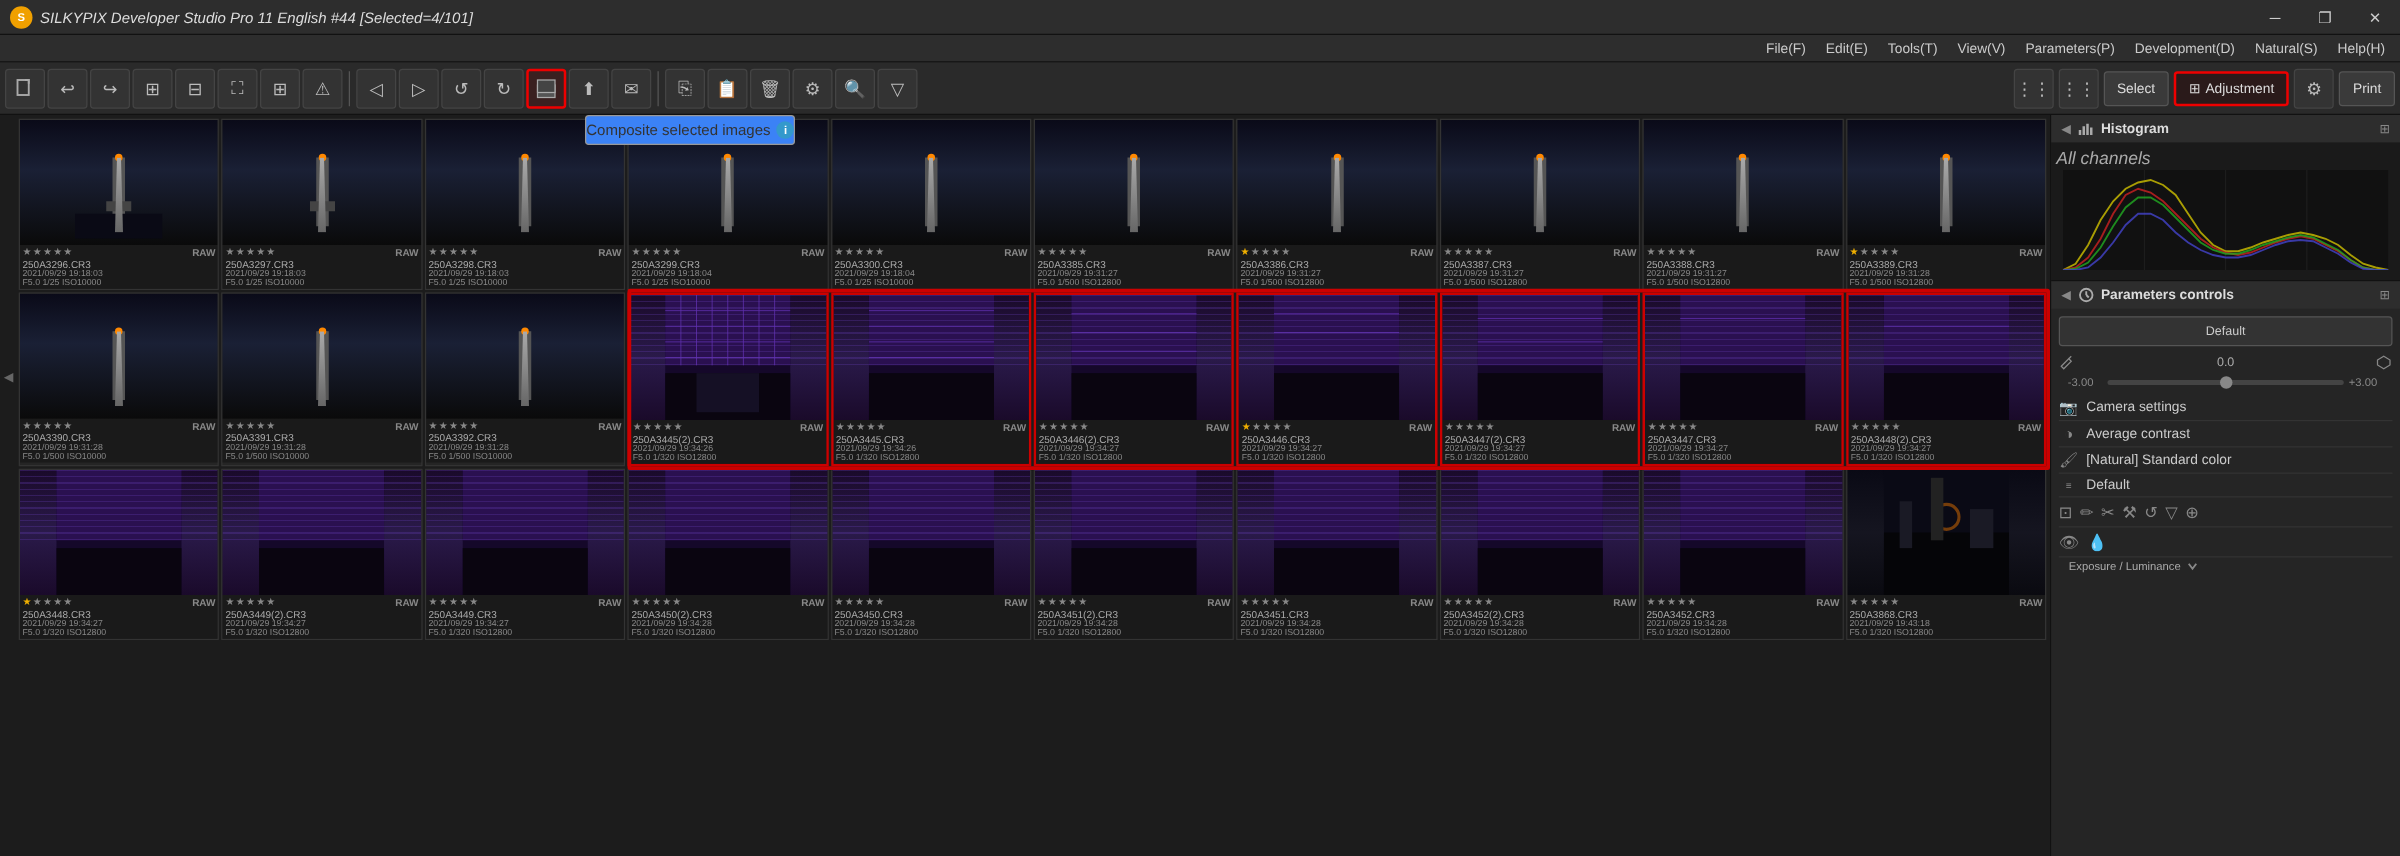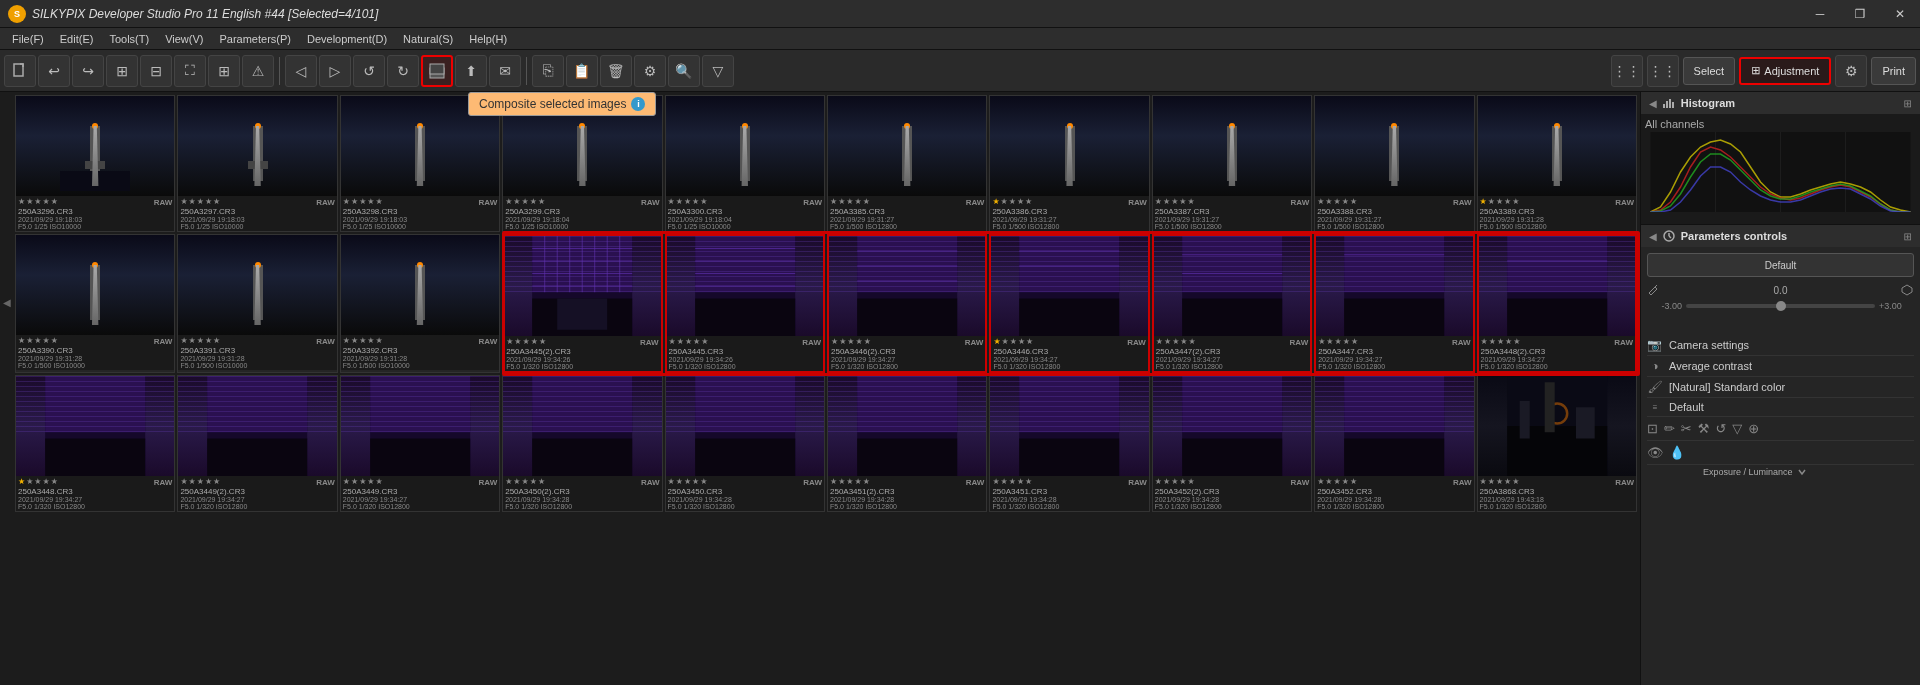--- a/index.html
+++ b/index.html
@@ -46,20 +46,21 @@
     }
 
     
     #menubar {
       background: #2d2d2d;
       height: 22px;
       display: flex;
       align-items: center;
       padding: 0 4px;
       border-bottom: 1px solid #111;
+      justify-content: flex-end;
     }
     #menubar .menu-item {
       padding: 2px 8px;
       font-size: 11px;
       color: #ccc;
       cursor: pointer;
       height: 22px;
       display: flex; align-items: center;
     }
 
@@ -94,24 +95,24 @@
       background: #555;
       margin: 0 3px;
     }
     .tb-spacer { flex: 1; }
 
     
     #composite-tooltip {
       position: absolute;
       top: 42px;
       left: 468px;
-      background: #fdba74;
+      background: #3b82f6;
       border: 1px solid #999;
       border-radius: 3px;
-      padding: 4px 10px;
+      padding: 4px 0;
       font-size: 12px;
       color: #333;
       white-space: nowrap;
       z-index: 100;
       display: flex;
       align-items: flex-end;
       gap: 5px;
     }
     #composite-tooltip .info-icon {
       width: 14px; height: 14px;
@@ -273,23 +274,24 @@
       color: #ddd;
     }
 
     #histogram-container {
       background: #1a1a1a;
       padding: 4px;
       height: 110px;
       position: relative;
     }
     .hist-label {
-      font-size: 11px;
+      font-size: 14px;
       color: #aaa;
       margin-bottom: 2px;
+      font-style: italic;
     }
 
     
     #params-panel {
       flex: 1;
       background: #252525;
       overflow: hidden;
     }
     .params-header {
       background: #2d2d2d;
@@ -313,27 +315,27 @@
       height: 24px;
       background: #333;
       border: 1px solid #555;
       border-radius: 3px;
       display: flex; align-items: center; justify-content: center;
       cursor: pointer;
       font-size: 10px; color: #ccc;
     }
 
     .param-slider-section {
-      margin-bottom: 24px;
+      margin-bottom: 5px;
     }
     .slider-row {
       display: flex; align-items: center; gap: 4px;
       margin-bottom: 2px;
     }
-    .slider-label-left { font-size: 9px; color: #888; min-width: 35px; text-align: right; }
+    .slider-label-left { font-size: 9px; color: #888; min-width: 35px; text-align: center; }
     .slider-label-right { font-size: 9px; color: #888; min-width: 35px; }
     .slider-track {
       flex: 1; height: 4px;
       background: #444;
       border-radius: 2px;
       position: relative;
     }
     .slider-thumb {
       position: absolute;
       width: 10px; height: 10px;
@@ -376,21 +378,21 @@
     
     .hist-svg {
       width: 100%;
       height: 80px;
     }
 
     
     .exposure-label {
       font-size: 9px; color: #888;
       padding: 2px 8px;
-      display: flex; align-items: center; gap: 4px; margin-left: 48px;
+      display: flex; align-items: center; gap: 4px;
     }
     .exposure-label span { color: #aaa; }
   </style>
 </head>
 <body>
 
 <div id="titlebar">
   <div class="app-icon">S</div>
   <span class="title-text">SILKYPIX Developer Studio Pro 11 English  #44  [Selected=4/101]</span>
   <div class="win-controls">

